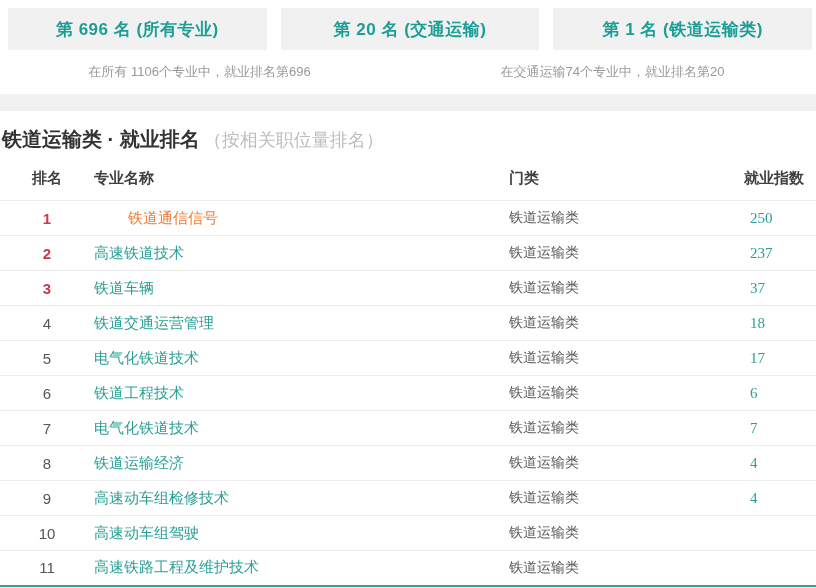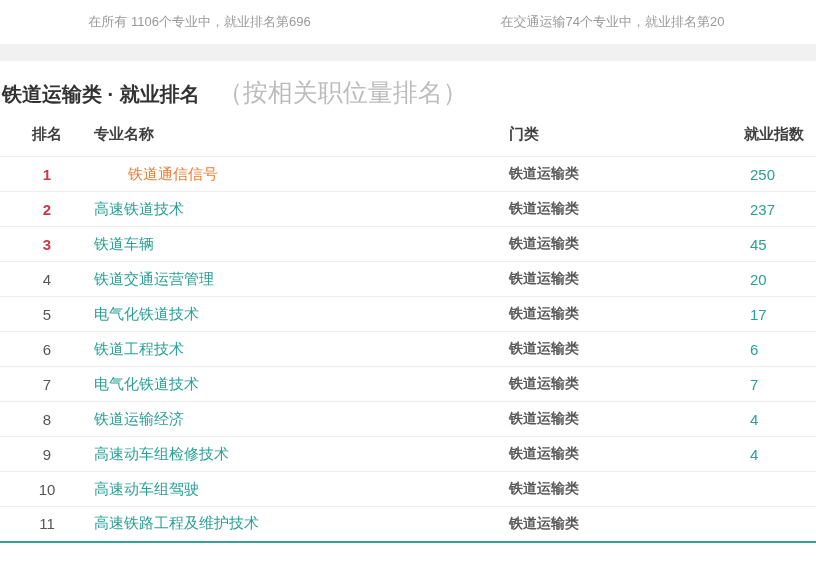--- a/index.html
+++ b/index.html
@@ -18,44 +18,55 @@
     align-items:center;justify-content:center;}
   .stat-box-title{color:var(--accent-teal);font-weight:bold;font-size:17px;letter-spacing:.5px;}
 
   .descs-row{display:flex;gap:14px;padding:13px 4px 0 0;}
   .stat-desc{flex:1;text-align:center;color:var(--text-gray);font-size:13px;}
 
   .section-band{margin-top:13px;height:17px;background:var(--box-bg);width:816px;}
 
   .section-head{padding:15px 12px 0 2px;display:flex;align-items:baseline;}
   .section-title{font-size:20px;font-weight:bold;color:var(--text-dark);}
-  .section-subtitle{font-size:25px;color:var(--subtitle-gray);margin-left:18px;}
+  .section-subtitle{font-size:18px;color:var(--subtitle-gray);margin-left:4px;}
 
   table.rank-table{width:816px;border-collapse:collapse;margin-top:8px;table-layout:fixed;
     border-bottom:2px solid var(--bottom-border);}
   col.col-rank{width:94px;} col.col-major{width:auto;}
   col.col-cat{width:235px;} col.col-index{width:72px;}
   .rank-table th{font-size:15px;color:#404040;font-weight:bold;text-align:left;
     padding:8px 0 12px 0;font-family:Liberation Mono, monospace;}
   .rank-table th.h-rank{text-align:center;}
   .rank-table th.h-index{padding-left:0;}
   .rank-table td{height:35px;font-size:15px;vertical-align:middle;}
   .rank-table tbody tr{border-top:1px solid var(--divider);}
   td.c-rank{text-align:center;color:#555555;}
   tr.rank-top td.c-rank{color:var(--rank-red);font-weight:bold;}
   td.c-major a{color:var(--link-teal);text-decoration:none;cursor:pointer;}
   tr.major-highlight td.c-major a{color:var(--highlight-orange);margin-left:34px;}
-  td.c-cat{color:var(--category-gray);font-size:14px;font-weight:bold;}
-  td.c-index{color:var(--link-teal);padding-left:6px;}
+  td.c-cat{color:var(--category-gray);font-size:14px;}
+  td.c-index{color:var(--link-teal);padding-left:6px;font-family:Liberation Serif, serif;}
 </style>
 </head>
 <body>
 
 <div class="page">
 
+  <div class="boxes-row">
+    <div class="stat-box">
+      <span class="stat-box-title">第 696 名 (所有专业)</span>
+    </div>
+    <div class="stat-box">
+      <span class="stat-box-title">第 20 名 (交通运输)</span>
+    </div>
+    <div class="stat-box">
+      <span class="stat-box-title">第 1 名 (铁道运输类)</span>
+    </div>
+  </div>
 
   <div class="descs-row">
     <div class="stat-desc">在所有 1106个专业中，就业排名第696</div>
     <div class="stat-desc">在交通运输74个专业中，就业排名第20</div>
   </div>
 
   <div class="section-band"></div>
 
   <div class="section-head">
     <span class="section-title">铁道运输类 · 就业排名</span>
@@ -89,28 +100,28 @@
     <td class="c-rank">2</td>
     <td class="c-major"><a>高速铁道技术</a></td>
     <td class="c-cat">铁道运输类</td>
     <td class="c-index">237</td>
   </tr>
 
   <tr class="rank-top">
     <td class="c-rank">3</td>
     <td class="c-major"><a>铁道车辆</a></td>
     <td class="c-cat">铁道运输类</td>
-    <td class="c-index">45</td>
+    <td class="c-index">37</td>
   </tr>
 
   <tr>
     <td class="c-rank">4</td>
     <td class="c-major"><a>铁道交通运营管理</a></td>
     <td class="c-cat">铁道运输类</td>
-    <td class="c-index">20</td>
+    <td class="c-index">18</td>
   </tr>
 
   <tr>
     <td class="c-rank">5</td>
     <td class="c-major"><a>电气化铁道技术</a></td>
     <td class="c-cat">铁道运输类</td>
     <td class="c-index">17</td>
   </tr>
 
   <tr>

